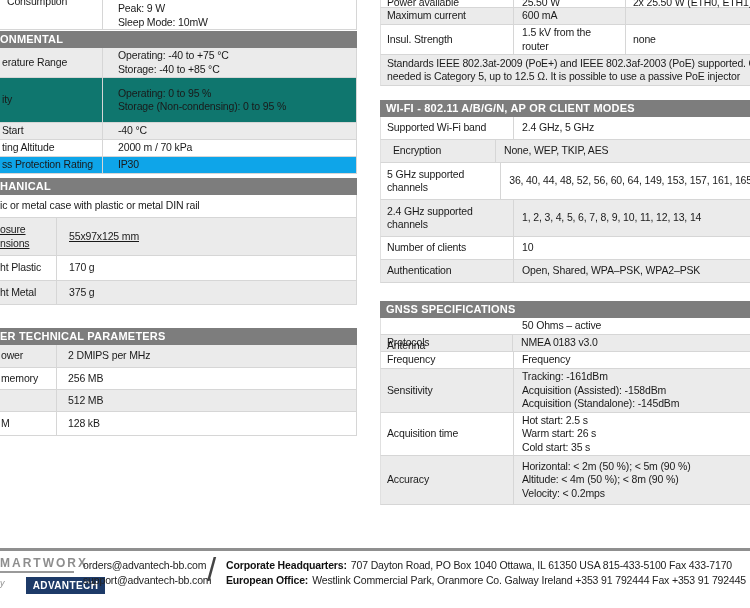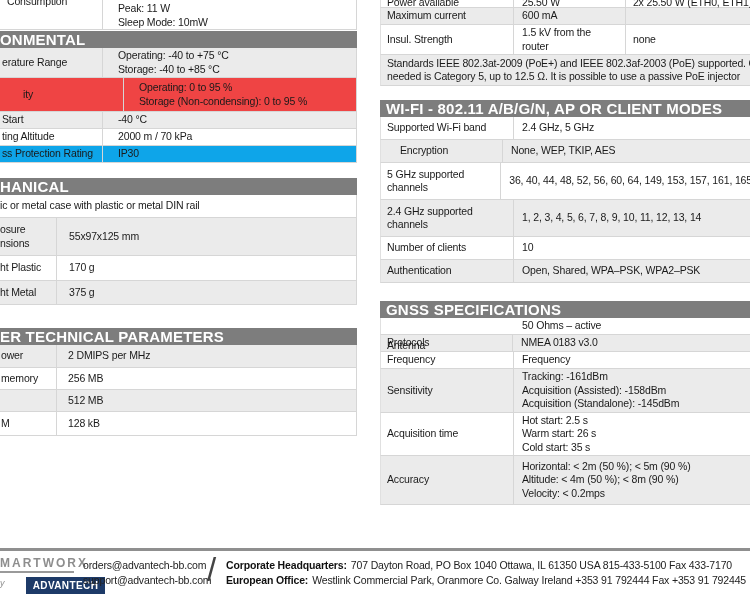--- a/index.html
+++ b/index.html
@@ -1,19 +1,19 @@
 <!DOCTYPE html>
 <html><head>
 <meta charset="utf-8">
 <style>
   html,body{margin:0;padding:0;background:#fff;}
   #doc{position:relative;width:750px;height:608px;overflow:hidden;background:#fff;
        font-family:"Liberation Sans", sans-serif;color:#1a1a1a;}
   .spec-table{position:absolute;font-size:10.5px;letter-spacing:-0.15px;}
-  .bar{height:17px;background:#7d7d7d;color:#fff;font-weight:bold;font-size:15px;
+  .bar{height:17px;background:#7d7d7d;color:#fff;font-weight:bold;font-size:11px;
        line-height:17px;letter-spacing:.2px;white-space:nowrap;overflow:hidden;}
   .row{display:flex;box-sizing:border-box;border-bottom:1px solid #d6d6d6;}
   .cell{box-sizing:border-box;display:flex;flex-direction:column;justify-content:center;}
   .cell span{display:block;line-height:13.5px;white-space:nowrap;}
   .lbl{border-right:1px solid #d6d6d6;}
   .edgeR{border-right:1px solid #d6d6d6;}
   .edgeL{border-left:1px solid #e0e0e0;}
   
   .fabs{position:absolute;}
   .footer-rule{left:0;top:548px;width:750px;height:3px;background:#8f8f8f;}
@@ -31,37 +31,37 @@
 <body>
 
 <div id="doc">
   <div id="tables">
       <div class="spec-table" style="top: -10px; left: 0px; width: 357px;">
         <div class="row edgeR" style="height: 40px; background: rgb(255, 255, 255);">
           <div class="cell lbl" style="width: 103px; padding-left: 7px; justify-content: flex-start; padding-top: 5px;">
             <span>Consumption</span>
           </div>
           <div class="cell" style="padding-left: 15px; justify-content: flex-start; padding-top: 12px; flex: 1 1 0%;">
-            <span>Peak: 11 W</span>
+            <span>Peak: 9 W</span>
             <span>Sleep Mode: 10mW</span>
           </div>
         </div>
       </div>
       <div class="spec-table" style="top: 31px; left: 0px; width: 357px;">
         <div class="bar" style="background: rgb(125, 125, 125); padding-left: 0px;">ONMENTAL</div>
         <div class="row edgeR" style="height: 30px; background: rgb(235, 235, 235);">
           <div class="cell lbl" style="width: 103px; padding-left: 2px;">
             <span>erature Range</span>
           </div>
           <div class="cell" style="padding-left: 15px; flex: 1 1 0%;">
             <span>Operating: -40 to +75 °C</span>
             <span>Storage:  -40 to +85 °C</span>
           </div>
         </div>
-        <div class="row edgeR" style="height: 34px; background: #ef4444; padding-left: 21px;">
+        <div class="row edgeR" style="height: 45px; background: #0f766e;">
           <div class="cell lbl" style="width: 103px; padding-left: 2px;">
             <span>ity</span>
           </div>
           <div class="cell" style="padding-left: 15px; flex: 1 1 0%;">
             <span>Operating: 0 to 95 %</span>
             <span>Storage (Non-condensing):  0 to 95 %</span>
           </div>
         </div>
         <div class="row edgeR" style="height: 17px; background: rgb(235, 235, 235);">
           <div class="cell lbl" style="width: 103px; padding-left: 2px;">
@@ -88,21 +88,21 @@
           </div>
         </div>
       </div>
       <div class="spec-table" style="top: 178px; left: 0px; width: 357px;">
         <div class="bar" style="background: rgb(125, 125, 125); padding-left: 0px;">HANICAL</div>
         <div class="row edgeR" style="height: 23px; background: rgb(255, 255, 255);">
           <div class="cell" style="width: 100%; padding-left: 0px;">
             <span>ic or metal case with plastic or metal DIN rail</span>
           </div>
         </div>
-        <div class="row edgeR" style="height: 38px; background: rgb(235, 235, 235);">
+        <div class="row edgeR" style="height: 38px; background: rgb(235, 235, 235); text-decoration: underline;">
           <div class="cell lbl" style="width: 57px; padding-left: 0px;">
             <span>osure</span>
             <span>nsions</span>
           </div>
           <div class="cell" style="padding-left: 12px; flex: 1 1 0%;">
             <span>55x97x125 mm</span>
           </div>
         </div>
         <div class="row edgeR" style="height: 25px; background: rgb(255, 255, 255);">
           <div class="cell lbl" style="width: 57px; padding-left: 0px;">
@@ -202,21 +202,21 @@
         <div class="bar" style="background: rgb(125, 125, 125); padding-left: 6px;">WI-FI - 802.11 A/B/G/N, AP OR CLIENT MODES</div>
         <div class="row edgeL" style="height: 23px; background: rgb(255, 255, 255);">
           <div class="cell lbl" style="width: 133px; padding-left: 6px;">
             <span>Supported Wi-Fi band</span>
           </div>
           <div class="cell" style="padding-left: 8px; flex: 1 1 0%;">
             <span>2.4 GHz, 5 GHz</span>
           </div>
         </div>
         <div class="row edgeL" style="height: 23px; background: rgb(235, 235, 235);">
-          <div class="cell lbl" style="width: 115px; padding-left: 12px; margin-left: 7px;">
+          <div class="cell lbl" style="width: 115px; padding-left: 12px;">
             <span>Encryption</span>
           </div>
           <div class="cell" style="padding-left: 8px; flex: 1 1 0%;">
             <span>None, WEP, TKIP, AES</span>
           </div>
         </div>
         <div class="row edgeL" style="height: 37px; background: rgb(255, 255, 255);">
           <div class="cell lbl" style="width: 133px; padding-left: 6px;">
             <span>5 GHz supported</span>
             <span>channels</span>

